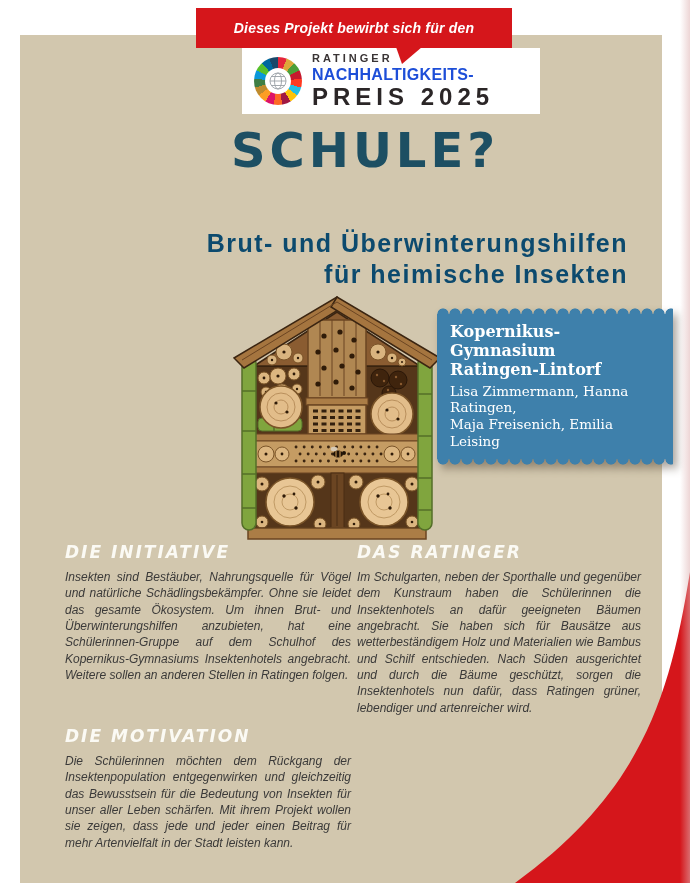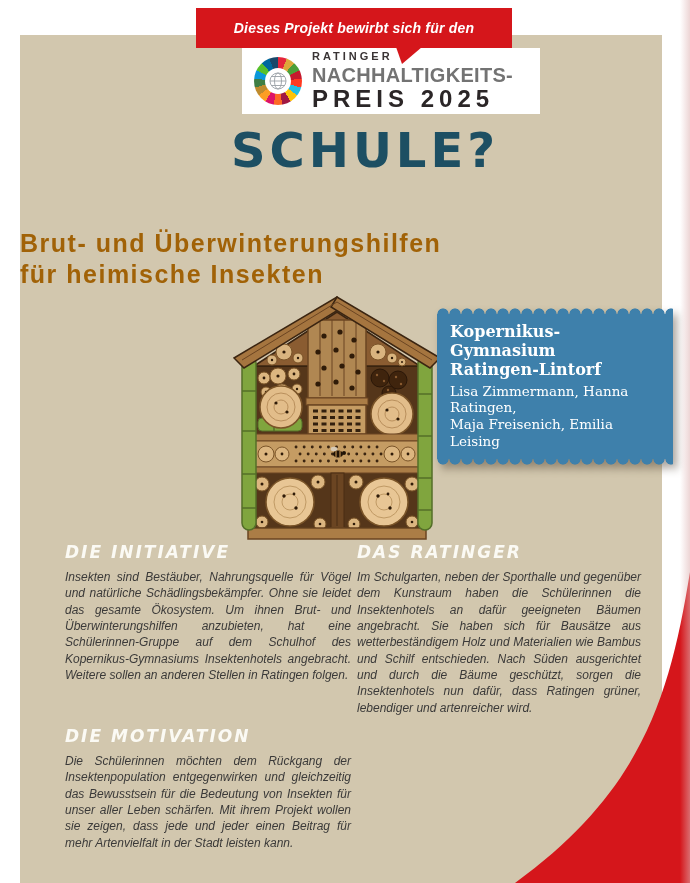--- a/index.html
+++ b/index.html
@@ -38,31 +38,31 @@
       #DD1367 0 211.8deg,#FD9D24 0 232.9deg,#BF8B2E 0 254.1deg,#3F7E44 0 275.3deg,#0A97D9 0 296.5deg,
       #56C02B 0 317.6deg,#00689D 0 338.8deg,#19486A 0 360deg);
     display:flex;align-items:center;justify-content:center;
   }
   .sdg-globe{
     width:26px;height:26px;border-radius:50%;background:#ffffff;
     display:flex;align-items:center;justify-content:center;
   }
   .award-text{margin-left:10px;line-height:1;}
   .award-eyebrow{font-size:11px;font-weight:bold;letter-spacing:3px;color:#3a3435;margin-bottom:3px;}
-  .award-line1{font-size:20px;font-weight:bold;color:#737373;letter-spacing:.3px;margin-bottom:2px;}
+  .award-line1{font-size:16px;font-weight:bold;color:#1d4ed8;letter-spacing:.3px;margin-bottom:2px;}
   .award-line2{font-size:24px;font-weight:bold;color:#2b2627;letter-spacing:5px;}
   
   .title{
     position:absolute;left:20px;top:122px;width:690px;text-align:center;z-index:5;
     font-family:"DejaVu Sans", sans-serif;font-weight:bold;color:#1d4f63;
     font-size:48px;line-height:1.17;letter-spacing:4px;
   }
   .subtitle{
-    position:absolute;left:20px;top:228px;width:608px;text-align:left;z-index:5;
-    font-weight:bold;color:#a16207;font-size:25px;line-height:1.22;letter-spacing:1.5px;
+    position:absolute;left:20px;top:228px;width:608px;text-align:right;z-index:5;
+    font-weight:bold;color:#0c4a6e;font-size:25px;line-height:1.22;letter-spacing:1.5px;
   }
   
   .hotel{position:absolute;left:228px;top:296px;z-index:4;}
   
   .card{
     position:absolute;left:437px;top:308px;width:236px;z-index:6;
     filter:drop-shadow(4px 5px 4px rgba(70,55,40,.45));
   }
   .card .sc{height:6px;background-image:radial-gradient(circle at 6px 6px,#3e80ab 5.2px,rgba(0,0,0,0) 5.9px);background-size:12px 6px;background-repeat:repeat-x;}
   .card .sc.bot{background-image:radial-gradient(circle at 6px 0px,#3e80ab 5.2px,rgba(0,0,0,0) 5.9px);}

